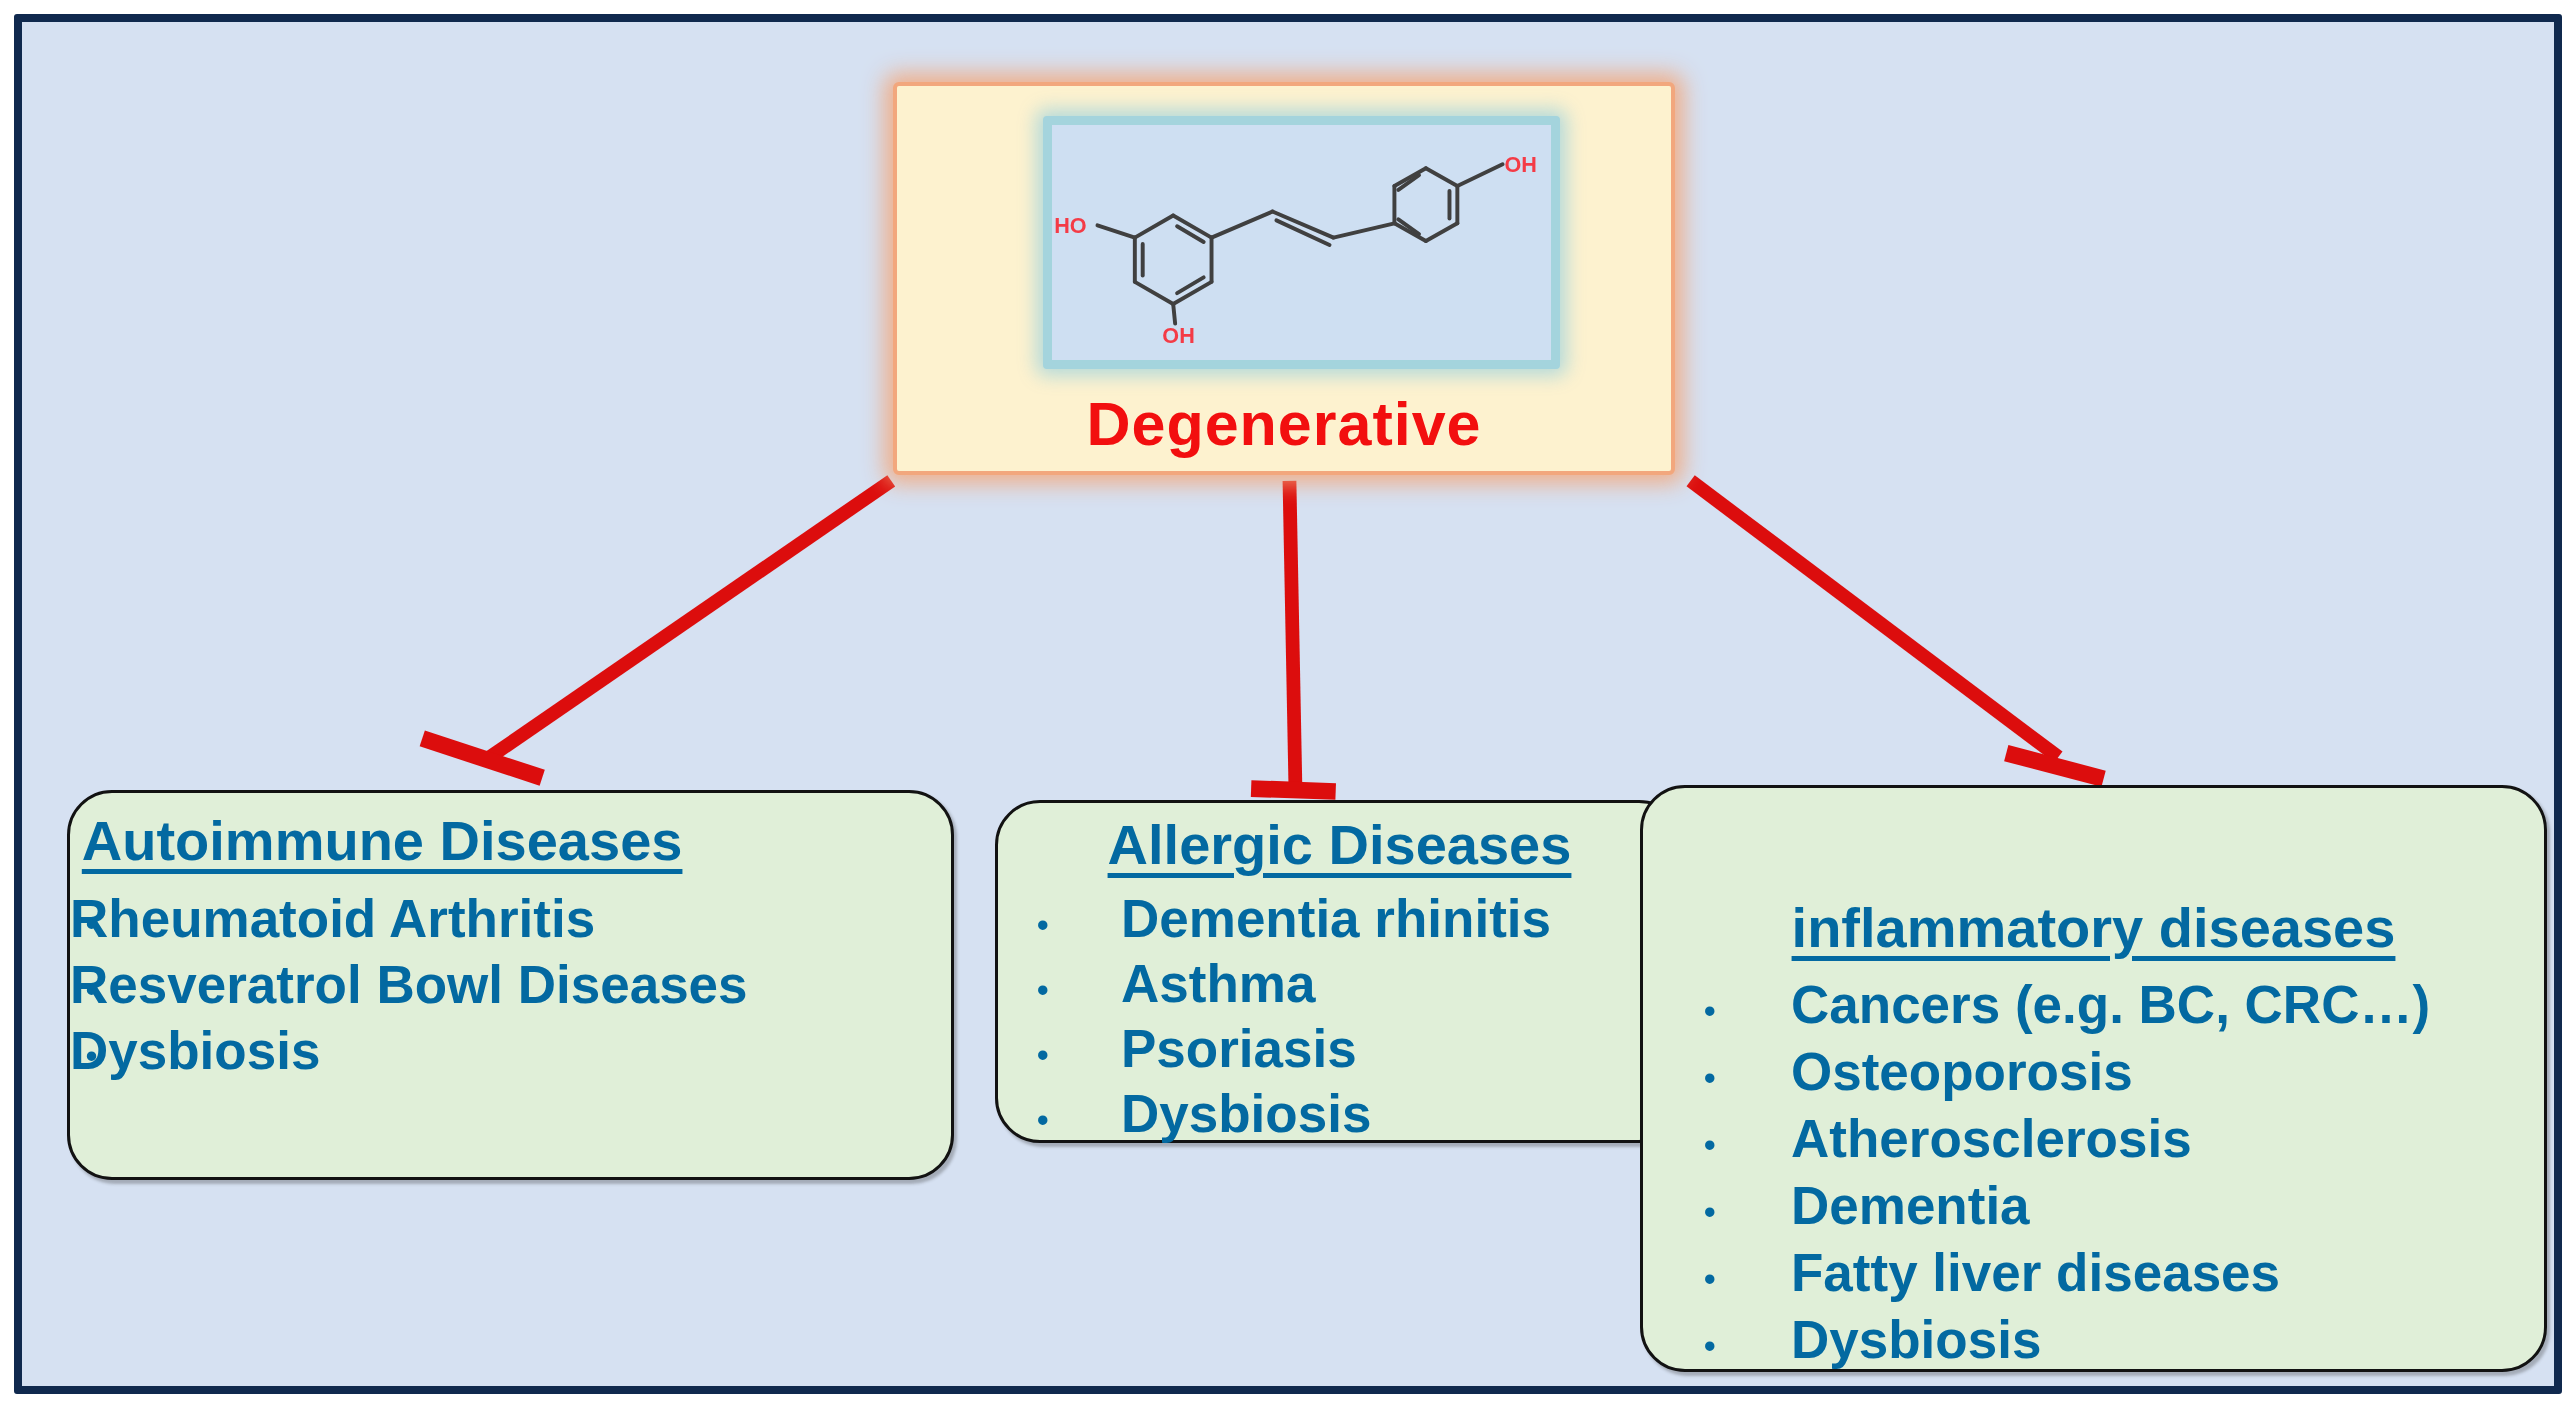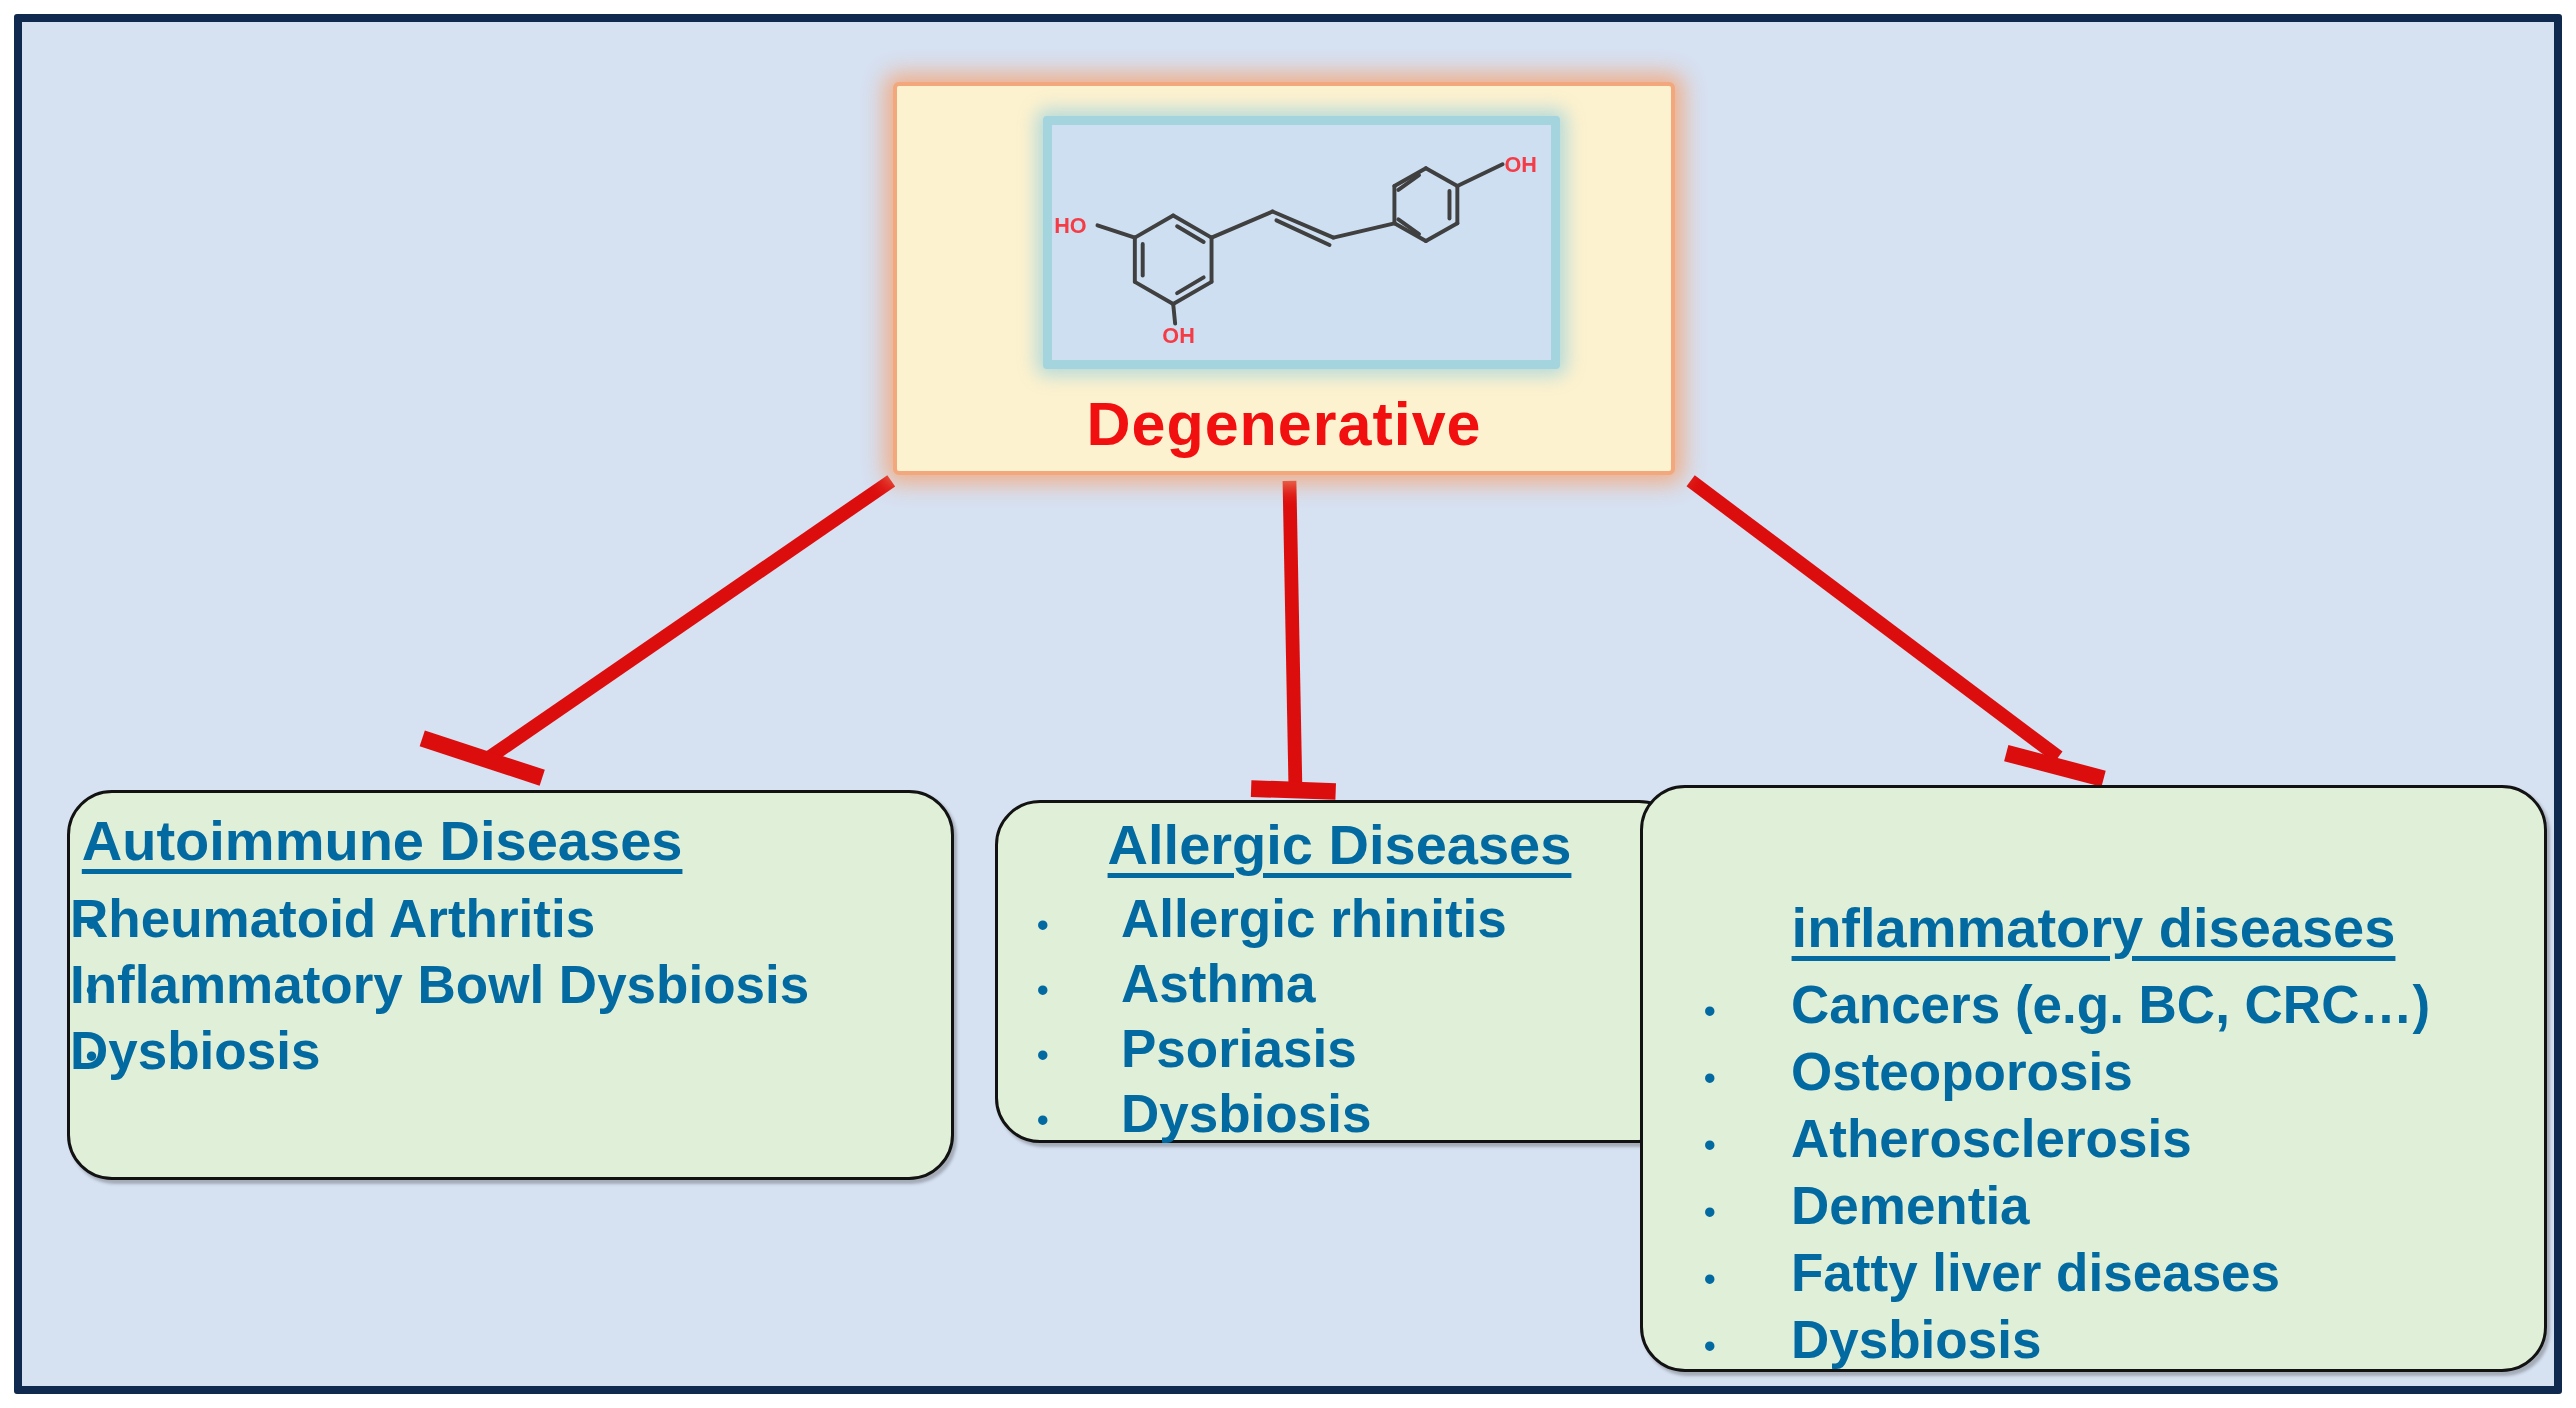--- a/index.html
+++ b/index.html
@@ -108,29 +108,29 @@
       <text x="460" y="48">OH</text>
     </svg>
   </div>
 
   <div class="src-label">Degenerative</div>
 
   <div class="dbox box1">
     <div class="title"><span>Autoimmune Diseases</span></div>
     <ul>
       <li>Rheumatoid Arthritis</li>
-      <li>Inflammatory Bowl Dysbiosis</li>
+      <li>Resveratrol Bowl Diseases</li>
       <li>Dysbiosis</li>
     </ul>
   </div>
 
   <div class="dbox box2">
     <div class="title"><span>Allergic Diseases</span></div>
     <ul>
-      <li>Allergic rhinitis</li>
+      <li>Dementia rhinitis</li>
       <li>Asthma</li>
       <li>Psoriasis</li>
       <li>Dysbiosis</li>
     </ul>
   </div>
 
   <div class="dbox box3">
     <div class="title">
       <br>
       <span>inflammatory diseases</span>

